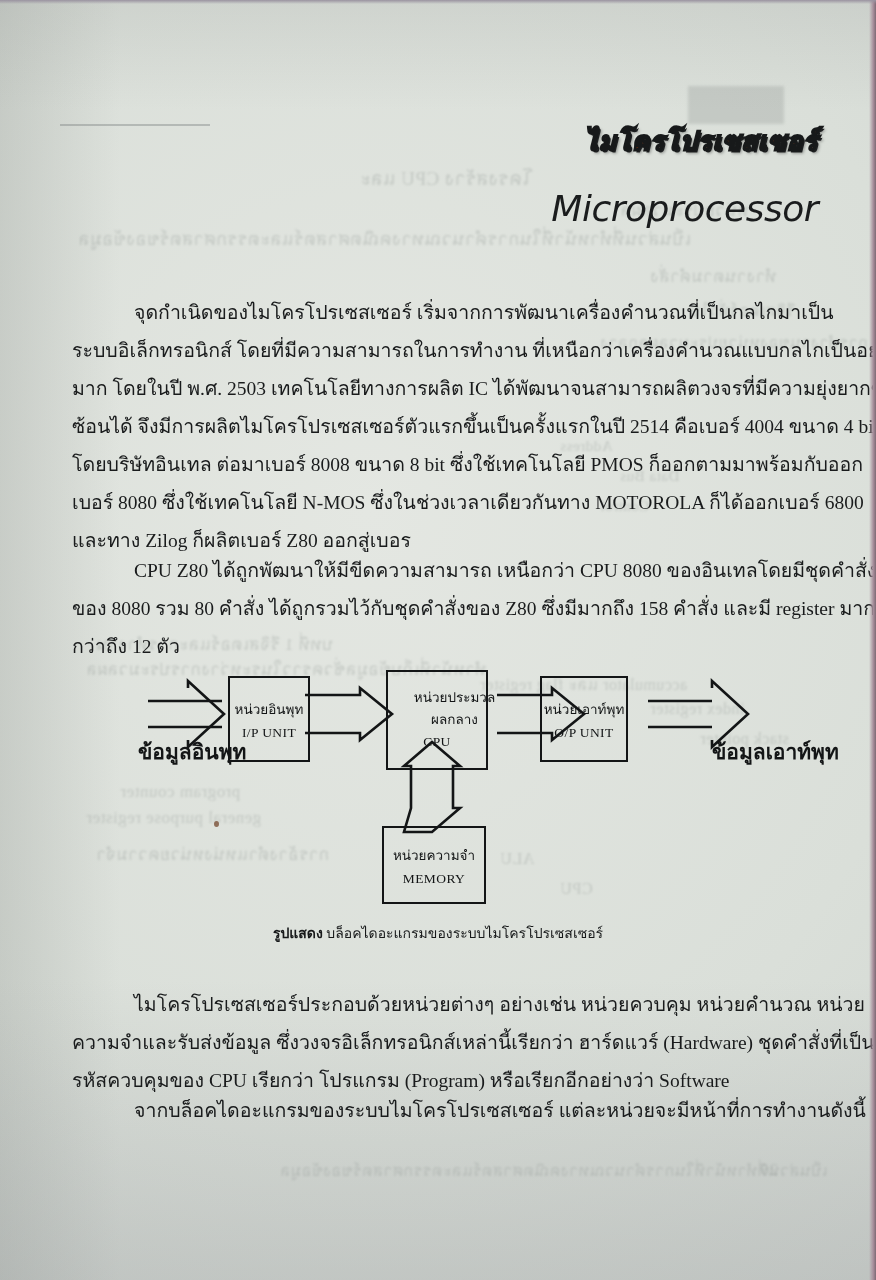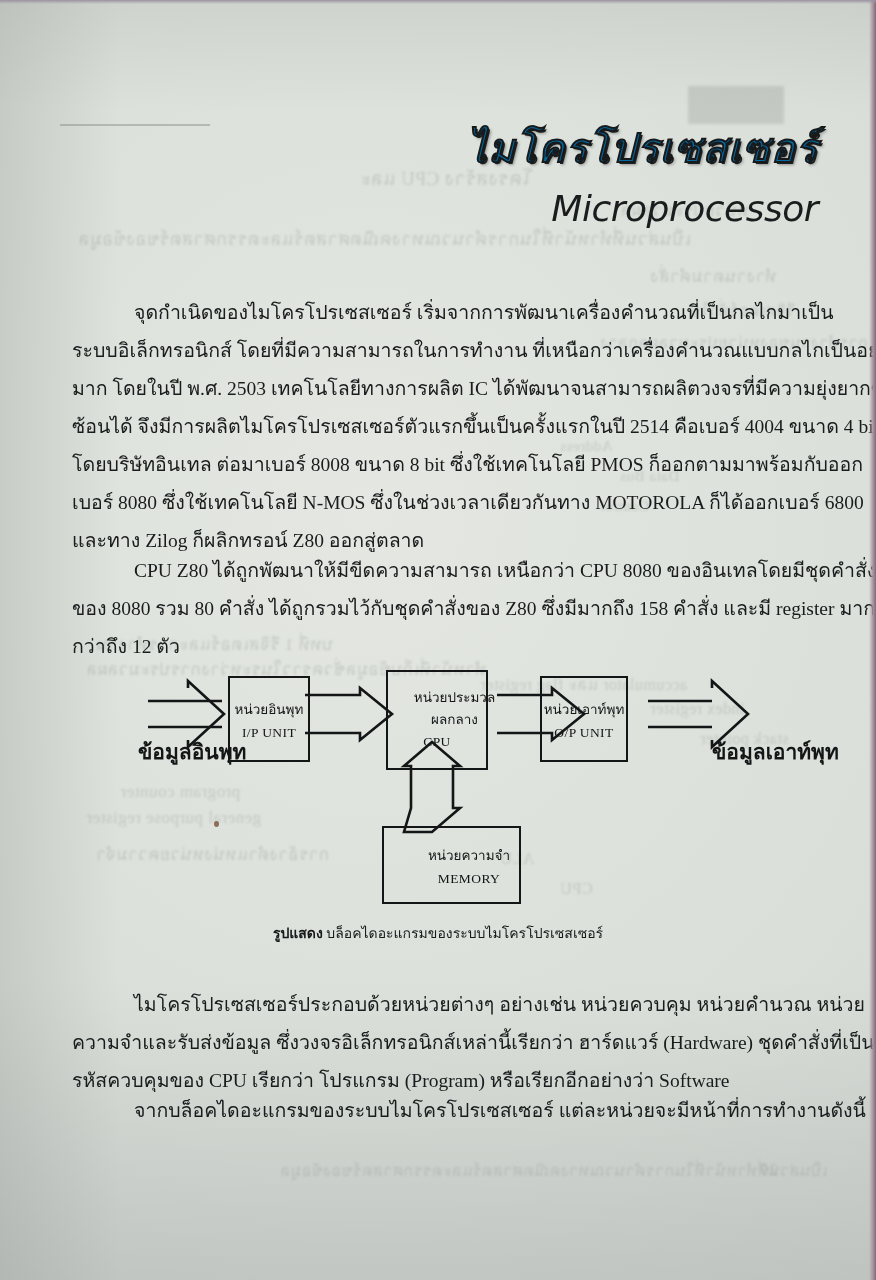--- a/index.html
+++ b/index.html
@@ -79,24 +79,24 @@
   }
 
   
   .content { position: absolute; inset: 0; }
 
   .title-th {
     position: absolute;
     right: 58px;
     top: 128px;
     font-family: "DejaVu Sans", sans-serif;
-    font-size: 40px;
-    font-weight: 400;
+    font-size: 26px;
+    font-weight: 700;
     font-style: italic;
-    color: #0369a1;
+    color: #c2410c;
     -webkit-text-stroke: 2px #17191a;
     text-shadow:
        2px 2px 0 #1d1f20,
        3px 3px 3px rgba(0,0,0,.35);
     letter-spacing: 1px;
     line-height: 1;
   }
   .title-en {
     position: absolute;
     right: 58px;
@@ -214,21 +214,21 @@
     <div class="title-th">ไมโครโปรเซสเซอร์</div>
     <div class="title-en">Microprocessor</div>
 
     <div class="para" style="top:294px;">
       <span class="ln first">จุดกำเนิดของไมโครโปรเซสเซอร์      เริ่มจากการพัฒนาเครื่องคำนวณที่เป็นกลไกมาเป็น</span>
       <span class="ln">ระบบอิเล็กทรอนิกส์  โดยที่มีความสามารถในการทำงาน  ที่เหนือกว่าเครื่องคำนวณแบบกลไกเป็นอย่าง</span>
       <span class="ln">มาก  โดยในปี พ.ศ. 2503 เทคโนโลยีทางการผลิต IC  ได้พัฒนาจนสามารถผลิตวงจรที่มีความยุ่งยากซับ</span>
       <span class="ln">ซ้อนได้ จึงมีการผลิตไมโครโปรเซสเซอร์ตัวแรกขึ้นเป็นครั้งแรกในปี 2514 คือเบอร์ 4004 ขนาด 4 bit</span>
       <span class="ln">โดยบริษัทอินเทล ต่อมาเบอร์ 8008 ขนาด 8 bit ซึ่งใช้เทคโนโลยี PMOS ก็ออกตามมาพร้อมกับออก</span>
       <span class="ln">เบอร์ 8080 ซึ่งใช้เทคโนโลยี N-MOS  ซึ่งในช่วงเวลาเดียวกันทาง MOTOROLA  ก็ได้ออกเบอร์ 6800</span>
-      <span class="ln">และทาง Zilog ก็ผลิกทรอน์ Z80 ออกสู่ตลาด</span>
+      <span class="ln">และทาง Zilog ก็ผลิตเบอร์ Z80 ออกสู่เบอร</span>
     </div>
 
     <div class="para" style="top:552px;">
       <span class="ln first">CPU Z80  ได้ถูกพัฒนาให้มีขีดความสามารถ  เหนือกว่า CPU 8080 ของอินเทลโดยมีชุดคำสั่ง</span>
       <span class="ln">ของ 8080 รวม 80 คำสั่ง  ได้ถูกรวมไว้กับชุดคำสั่งของ Z80 ซึ่งมีมากถึง 158 คำสั่ง  และมี register มาก</span>
       <span class="ln">กว่าถึง 12 ตัว</span>
     </div>
 
     <div class="diagram">
       <svg width="876" height="1280" viewBox="0 0 876 1280" style="position:absolute;left:0;top:0;">
@@ -266,21 +266,21 @@
         <span class="bl-th">หน่วยประมวล</span>
         <span class="bl-th">ผลกลาง</span>
         <span class="bl-en">CPU</span>
       </div>
 
       <div class="box" style="left:540px;top:676px;width:84px;height:82px;">
         <span class="bl-th">หน่วยเอาท์พุท</span>
         <span class="bl-en">O/P UNIT</span>
       </div>
 
-      <div class="box" style="left:382px;top:826px;width:100px;height:74px;padding-left:35px;">
+      <div class="box" style="left:382px;top:826px;width:100px;height:74px;">
         <span class="bl-th">หน่วยความจำ</span>
         <span class="bl-en">MEMORY</span>
       </div>
     </div>
 
     <div class="caption">
       <span class="cap-lead">รูปแสดง</span>
       <span>บล็อคไดอะแกรมของระบบไมโครโปรเซสเซอร์</span>
     </div>
 

